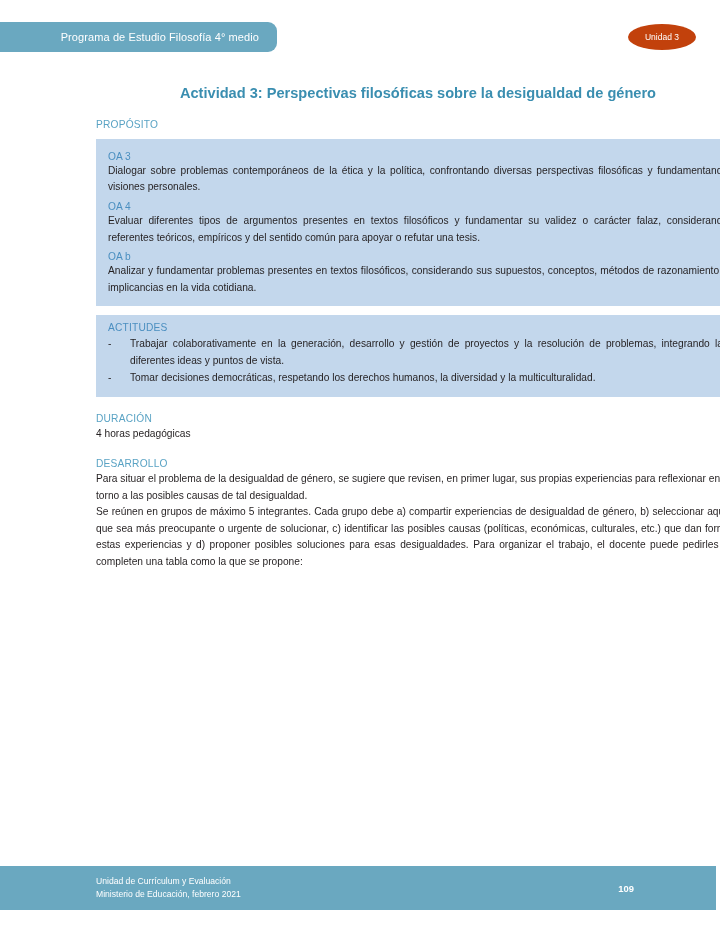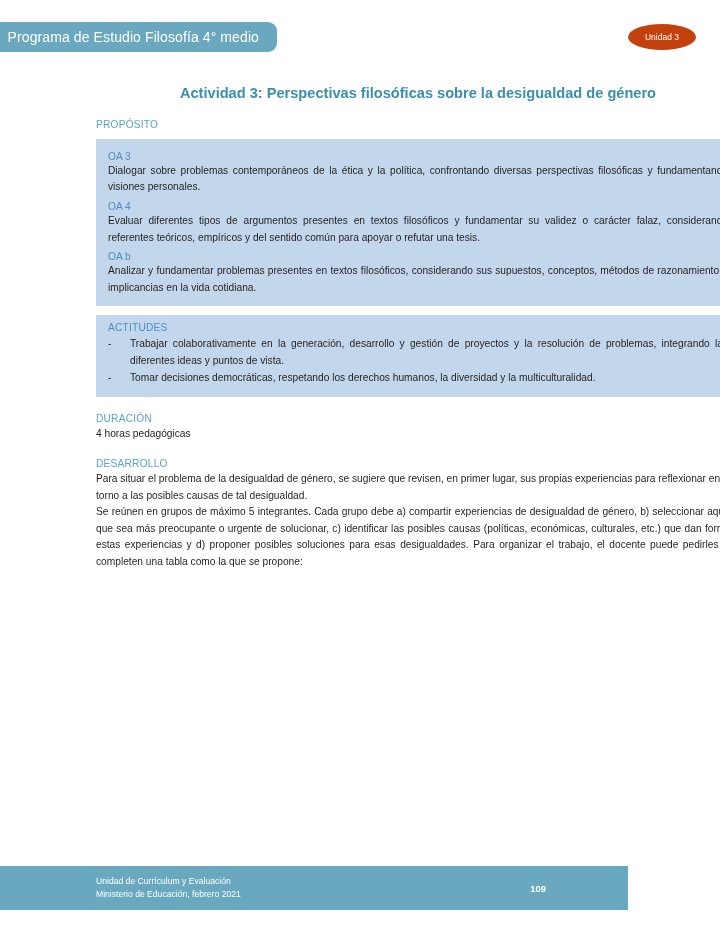--- a/index.html
+++ b/index.html
@@ -27,21 +27,21 @@
     border-top-right-radius: 9px;
     border-bottom-right-radius: 9px;
     display: flex;
     align-items: center;
     justify-content: flex-end;
     box-sizing: border-box;
     padding-right: 18px;
   }
   .header-bar-label {
     color: #ffffff;
-    font-size: 14px;
+    font-size: 11px;
     letter-spacing: 0.1px;
     white-space: nowrap;
     margin-left: 24px;
   }
   .unit-badge {
     position: absolute;
     right: 24px;
     top: 24px;
     width: 68px;
     height: 26px;
@@ -138,21 +138,21 @@
 
   .spacer-para {
     margin-top: 15px;
   }
 
   
   .footer-bar {
     position: absolute;
     left: 0;
     bottom: 22px;
-    width: 628px;
+    width: 716px;
     height: 44px;
     background: #6aa8c0;
     display: flex;
     align-items: center;
     box-sizing: border-box;
   }
   .footer-left {
     position: absolute;
     left: 96px;
     color: #ffffff;

